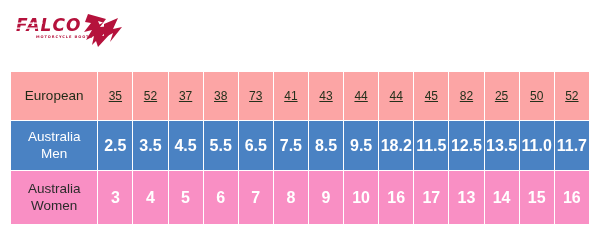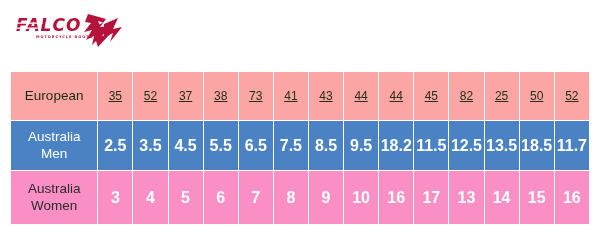--- a/index.html
+++ b/index.html
@@ -182,21 +182,21 @@
         <td class="data-cell">4.5</td>
         <td class="data-cell">5.5</td>
         <td class="data-cell">6.5</td>
         <td class="data-cell">7.5</td>
         <td class="data-cell">8.5</td>
         <td class="data-cell">9.5</td>
         <td class="data-cell">18.2</td>
         <td class="data-cell">11.5</td>
         <td class="data-cell">12.5</td>
         <td class="data-cell">13.5</td>
-        <td class="data-cell">18.5</td>
+        <td class="data-cell">11.0</td>
         <td class="data-cell">11.7</td>
       </tr>
 
       <tr class="row-women">
         <td class="row-label">
           <span>Australia</span><br>
           <span>Women</span>
         </td>
         <td class="data-cell">3</td>
         <td class="data-cell">4</td>

